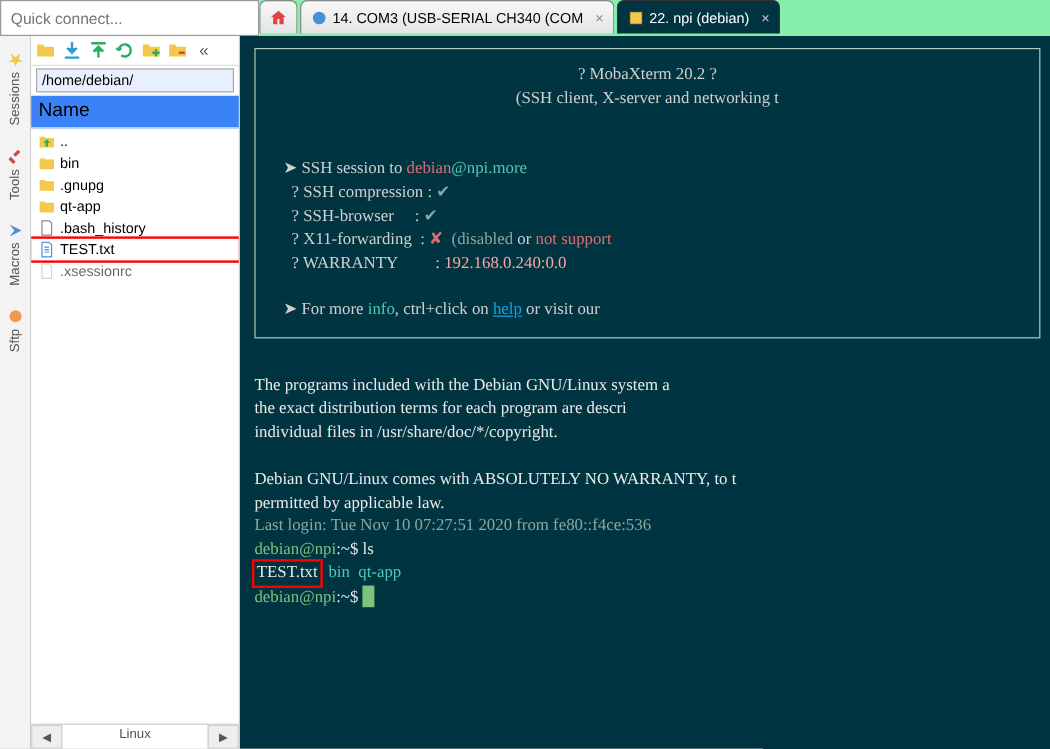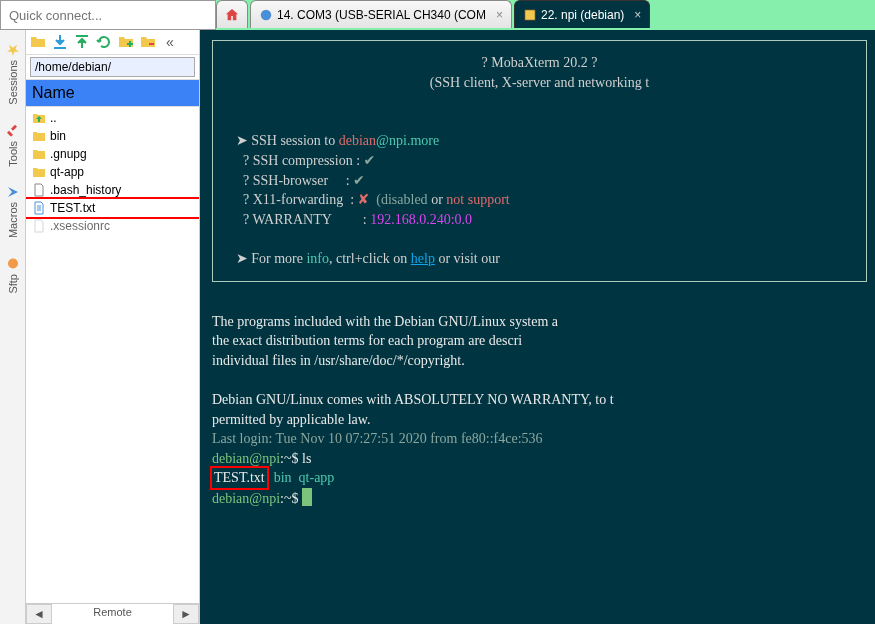--- a/index.html
+++ b/index.html
@@ -39,21 +39,21 @@
 .bottom-bar { display: flex; border-top: 1px solid #ccc; }
 .scroll-arrow { padding: 2px 6px; background: #eee; border: 1px solid #ccc; color: #555; cursor: pointer; }
 .bottom-text { flex: 1; text-align: center; padding: 2px; font-size: 11px; color: #555; }
 
 .terminal { flex: 1; background: #003440; color: #d0d0d0; font-family: Liberation Serif, serif; font-size: 14px; padding: 10px 8px 26px 12px; overflow: hidden; line-height: 1.4; white-space: pre; }
 .term-box { border: 1px solid #aecbbb; padding: 12px 16px; margin-bottom: 30px; }
 .t-center { text-align: center; }
 .t-green { color: #7cc47c; }
 .t-teal { color: #4ec9b0; }
 .t-red { color: #e06c6c; }
-.t-pink { color: #d946ef; }
+.t-pink { color: #fca5a5; }
 .t-gray { color: #8aa7a0; }
 .t-link { color: #0ea5e9; text-decoration: underline; }
 .t-white { color: #eaeaea; }
 .t-highlight-box { outline: 2px solid red; padding: 0 2px; display: inline-block; }
 .t-cursor { display: inline-block; width: 10px; height: 18px; background: #7cc47c; vertical-align: text-bottom; }
 .arrow-bullet { color: #d0d0d0; }
 </style>
 </head>
 <body>
 
@@ -183,21 +183,21 @@
         </div>
       <div class="file-item" style="opacity:0.6">
           <svg class="file-icon-small" viewBox="0 0 14 14">
             <path fill="#fff" stroke="#bbb" d="M3 1h6l2 2v10H3z"></path>
           </svg>
           <span>.xsessionrc</span>
         </div>
     </div>
     <div class="bottom-bar">
       <span class="scroll-arrow">◄</span>
-      <span class="bottom-text">Remote</span>
+      <span class="bottom-text">Linux</span>
       <span class="scroll-arrow">►</span>
     </div>
   </div>
 
   <div class="terminal"><div class="term-box"><div class="t-center"><span>? MobaXterm 20.2 ?</span>
 <span>(SSH client, X-server and networking t</span></div>
 
   <span class="arrow-bullet">➤</span> <span>SSH session to </span><span class="t-red">debian</span><span class="t-teal">@</span><span class="t-teal">npi.more</span>
     <span>? SSH compression : </span><span class="t-gray">✔</span>
     <span>? SSH-browser     : </span><span class="t-gray">✔</span>

